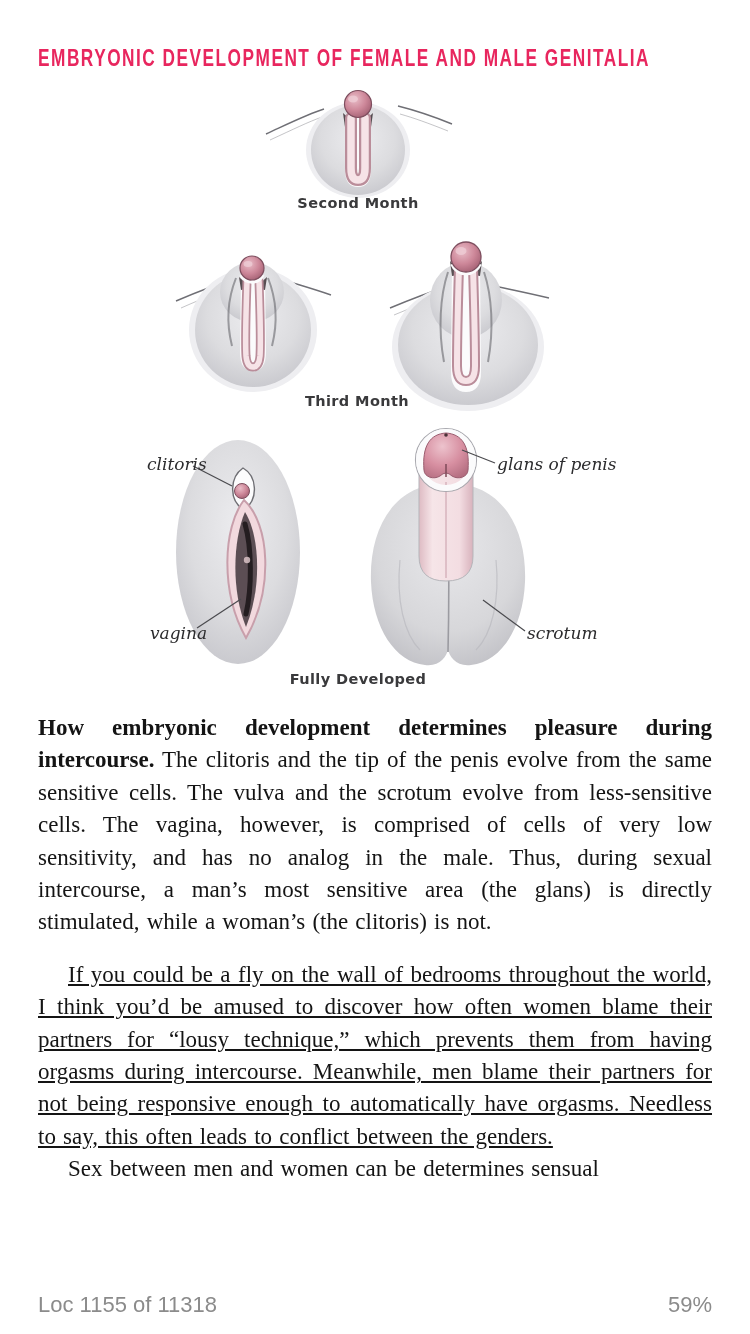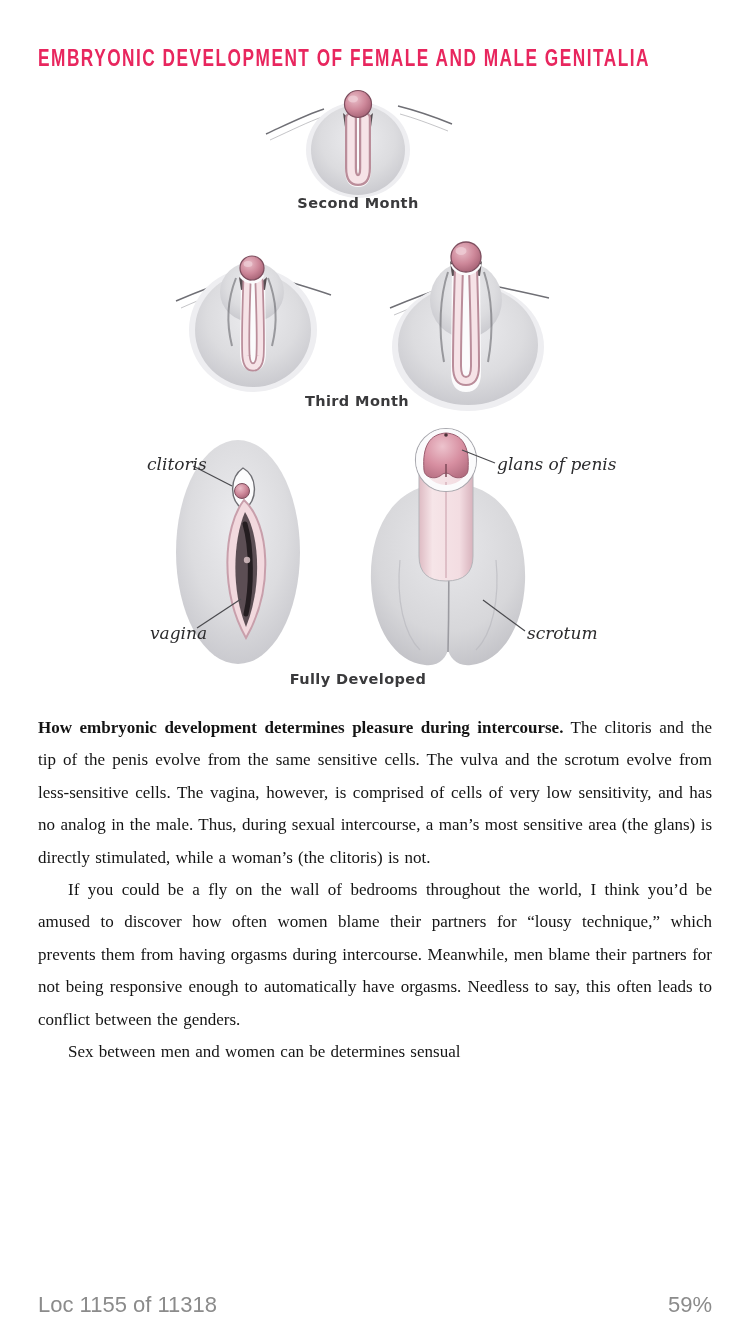--- a/index.html
+++ b/index.html
@@ -22,23 +22,23 @@
   .loopOuterC{stroke:#ba8d9a;stroke-width:10;fill:none;stroke-linecap:round;}
   .loopInnerC{stroke:#f6e3e7;stroke-width:6;fill:none;stroke-linecap:round;}
   .leader{stroke:#4a4a4e;stroke-width:1.2;fill:none;}
   .wedge{fill:#463c40;opacity:.9;}
   .collar{stroke:#fbfbfc;fill:none;}
   .stage{font-family:"DejaVu Sans",sans-serif;font-weight:700;font-size:14.5px;
          fill:#3a3a3c;letter-spacing:.4px;}
   .anno{font-family:"DejaVu Serif",serif;font-style:italic;font-size:17px;fill:#2c2c2e;}
   
   .body-text{position:absolute;left:38px;top:712px;width:674px;color:#141414;
-        font-size:17px;line-height:32.4px;text-align:justify;word-spacing:.06em;}
+        font-size:23px;line-height:32.4px;text-align:justify;word-spacing:.06em;}
   .body-text p{margin:0;}
-  .body-text p.spaced{}
+  .body-text p.spaced{margin-top:20px;text-decoration:underline;}
   .body-text p.indent{text-indent:30px;}
   .body-text b{font-weight:700;}
   
   .reader-footer{position:absolute;left:38px;top:1292px;width:674px;display:flex;
         justify-content:space-between;font-family:"Liberation Sans",sans-serif;
         font-size:22px;color:#8b8b8b;text-align:right;}
 </style>
 </head>
 <body>
 

